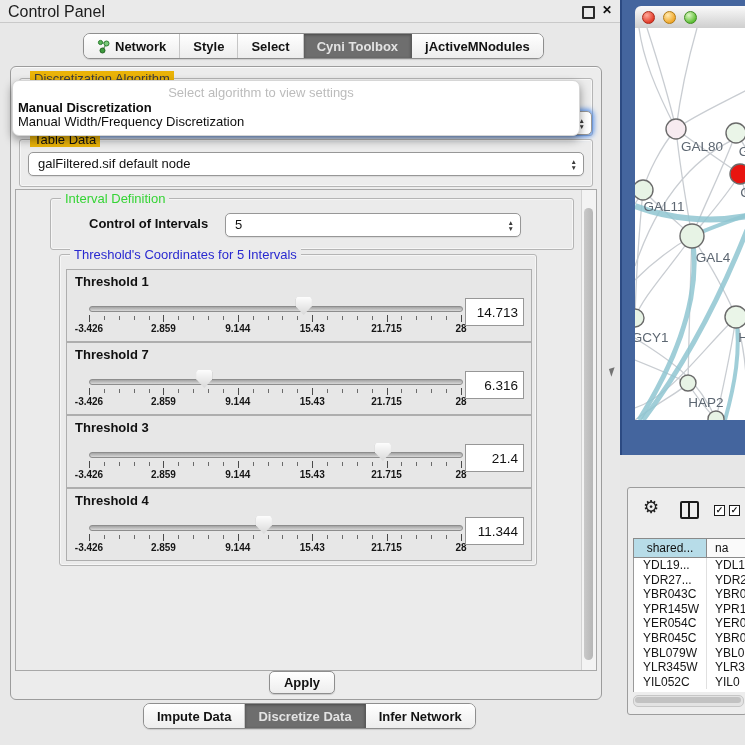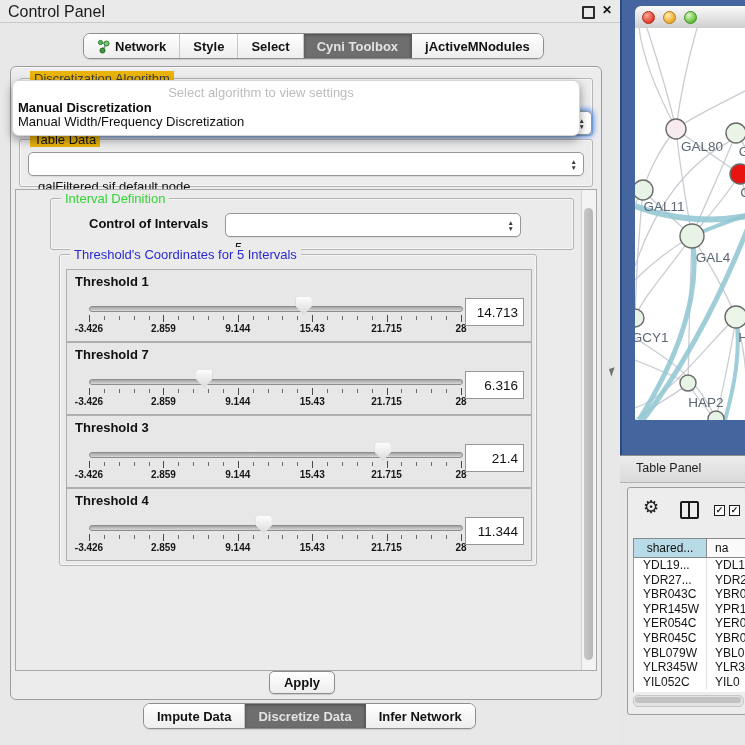--- a/index.html
+++ b/index.html
@@ -23,21 +23,21 @@
   .main-panel{position:absolute;left:10px;top:66px;width:590px;height:632px;background:#ececec;border:1px solid #9c9c9c;border-radius:6px;box-shadow:inset 0 1px 0 #fafafa;}
 
   .group{position:absolute;border:1px solid #b5b5b5;border-radius:3px;box-shadow:inset 0 0 0 1px #f6f6f6;}
   .group-title{position:absolute;top:-8px;left:10px;padding:0 4px;background:#eab308;font-size:13px;color:#111;white-space:nowrap;}
   .group-title.dark{color:#3c3c3c;}
   .group-title.green{color:#35d435;}
   .group-title.blue{color:#2929d0;}
 
   .algo-group{left:8px;top:11px;width:572px;height:56px;}
   .combo{position:absolute;background:#fff;border:1px solid #979797;border-radius:5px;box-shadow:0 1px 1px rgba(0,0,0,.08);}
-  .combo-text{position:absolute;left:9px;top:3px;font-size:13px;color:#111;white-space:nowrap;margin-top:23px;}
+  .combo-text{position:absolute;left:9px;top:3px;font-size:13px;color:#111;white-space:nowrap;}
   .stepper{position:absolute;right:6px;top:50%;transform:translateY(-50%);display:flex;flex-direction:column;align-items:center;line-height:5.5px;font-size:6.5px;color:#3a3a3a;}
   .algo-combo{left:16px;top:32px;width:554px;height:22px;box-shadow:0 0 5px 2px rgba(70,135,235,.85),0 1px 1px rgba(0,0,0,.08);}
 
   .td-group{left:8px;top:72px;width:572px;height:46px;}
   .td-combo{left:8px;top:12px;width:554px;height:22px;}
 
   .scroll-panel{position:absolute;left:4px;top:122px;width:580px;height:480px;background:#ebebeb;border:1px solid #a8a8a8;overflow:hidden;}
   .vscroll{position:absolute;right:0;top:0;width:14px;height:100%;background:#f3f3f3;border-left:1px solid #d2d2d2;}
   .vthumb{position:absolute;left:2px;top:18px;width:9px;height:452px;background:linear-gradient(90deg,#c9c9c9,#b6b6b6);border-radius:5px;}
 
@@ -424,23 +424,20 @@
           <text x="15" y="314" text-anchor="middle" class="net-label">GCY1</text>
           <circle cx="101" cy="289" r="11" fill="#eaf5e8" stroke="#6a6a6a" stroke-width="1.4"></circle>
           <text x="108" y="314" text-anchor="middle" class="net-label">H</text>
           <circle cx="53" cy="355" r="8" fill="#e7f3e5" stroke="#6a6a6a" stroke-width="1.4"></circle>
           <text x="71" y="379" text-anchor="middle" class="net-label">HAP2</text>
           <circle cx="81" cy="391" r="8" fill="#e7f3e5" stroke="#6a6a6a" stroke-width="1.4"></circle>
         </svg>
     </div>
   </div>
 
-  <div class="tp-titlebar">
-    <span class="tp-title">Table Panel</span>
-  </div>
   <div class="tp-body">
     <span class="gear-icon">⚙</span>
     <span class="col-icon">
         <i></i>
       </span>
     <span class="cb-icon cb1">✓</span>
     <span class="cb-icon cb2">✓</span>
     <div class="grid">
       <div class="grid-header">
         <div class="hcell h1">shared...</div>

